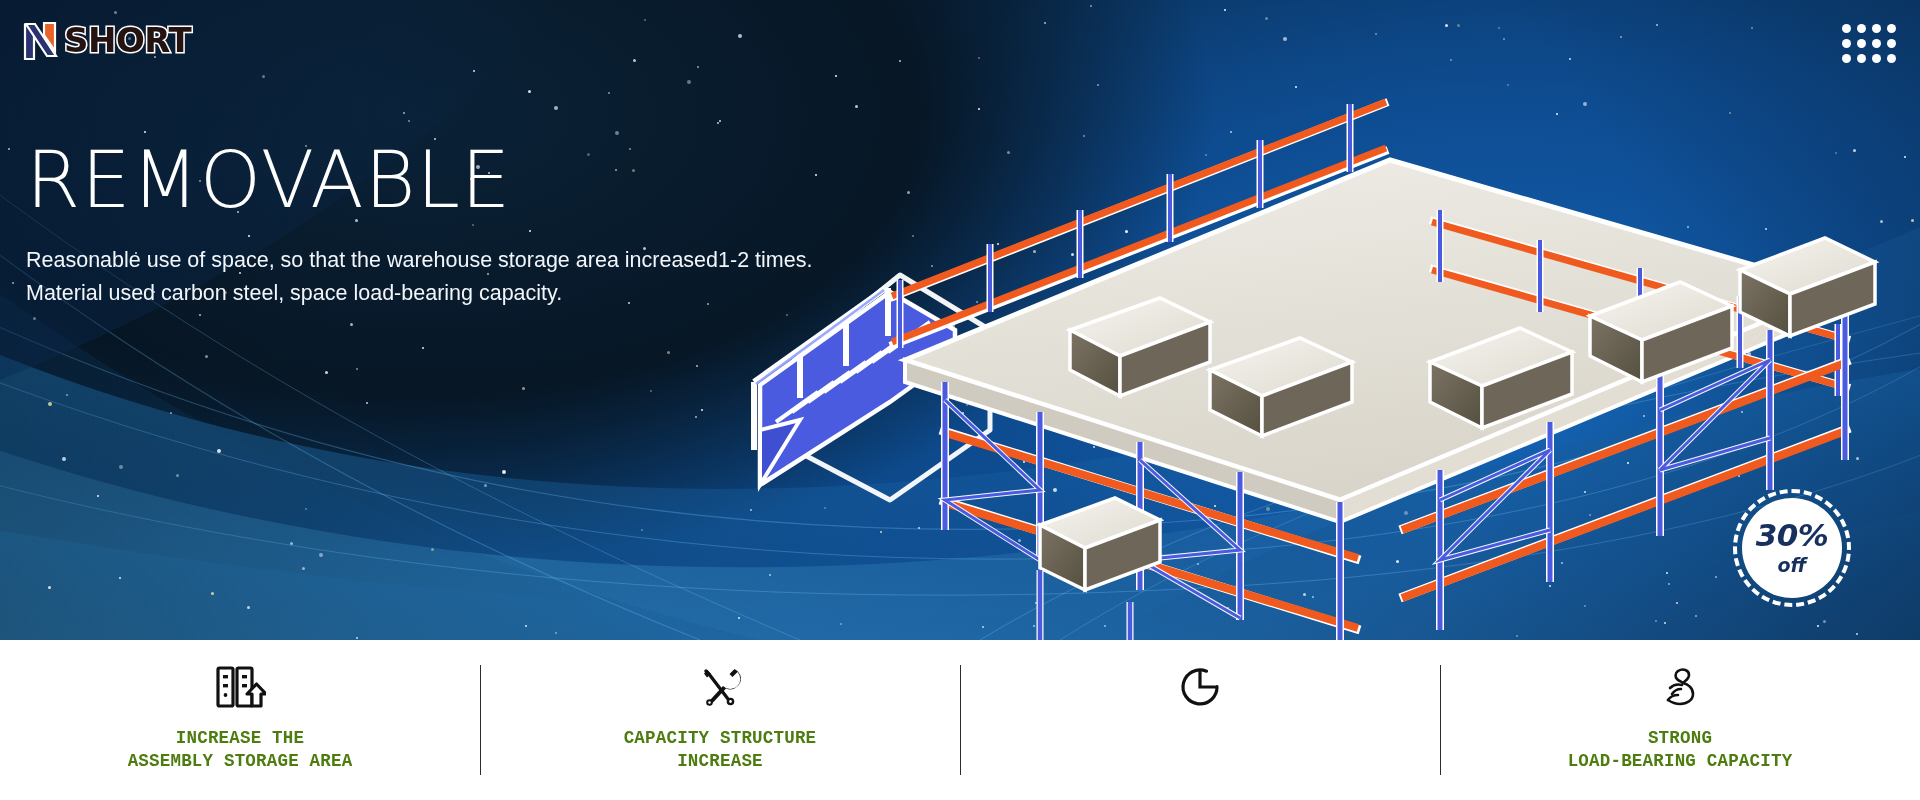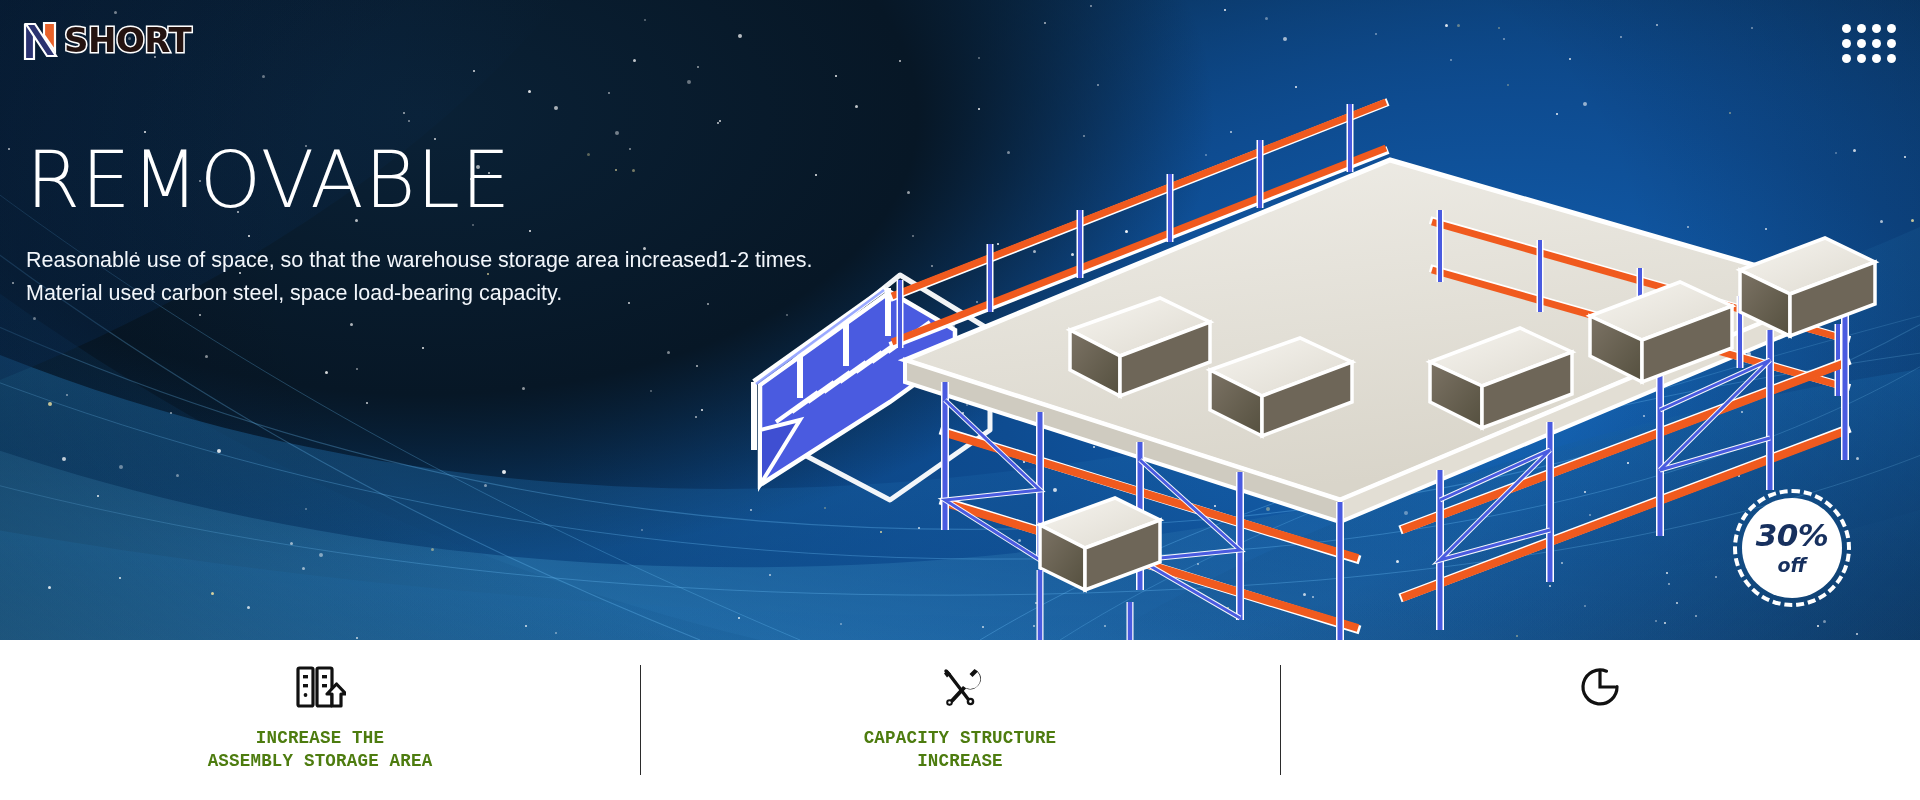--- a/index.html
+++ b/index.html
@@ -637,15 +637,30 @@
 
     <div class="feat">
       <div class="feat-icon">
         <svg width="44" height="44" viewBox="0 0 44 44" fill="none" stroke="#111" stroke-width="3.2" stroke-linecap="round">
           <path d="M28.5 6.2 A17 17 0 1 0 39 21.5"></path>
           <path d="M22 7 L22 22 L37 22"></path>
         </svg>
       </div>
     </div>
 
+    <div class="feat">
+      <div class="feat-icon">
+        <svg width="44" height="44" viewBox="0 0 44 44" fill="none" stroke="#111" stroke-width="2.6" stroke-linecap="round" stroke-linejoin="round">
+          <path d="M20 6 C 25 3 31 5 31 10 C 31 14 27 16 25 18 C 30 19 35 23 35 29 C 35 35 29 39 22 39 C 17 39 13 37 10 35"></path>
+          <path d="M20 6 C 17 8 17 12 19 14 C 21 16 24 17 25 18"></path>
+          <path d="M24 20 C 20 19 15 20 12 23"></path>
+          <path d="M23 24 C 19 24 16 26 14 29"></path>
+          <path d="M10 35 C 12 32 16 30 20 30"></path>
+        </svg>
+      </div>
+      <div class="feat-label">
+        <span>STRONG</span>
+        <span>LOAD-BEARING CAPACITY</span>
+      </div>
+    </div>
 
   </div>
 </div>
 
 </body></html>

